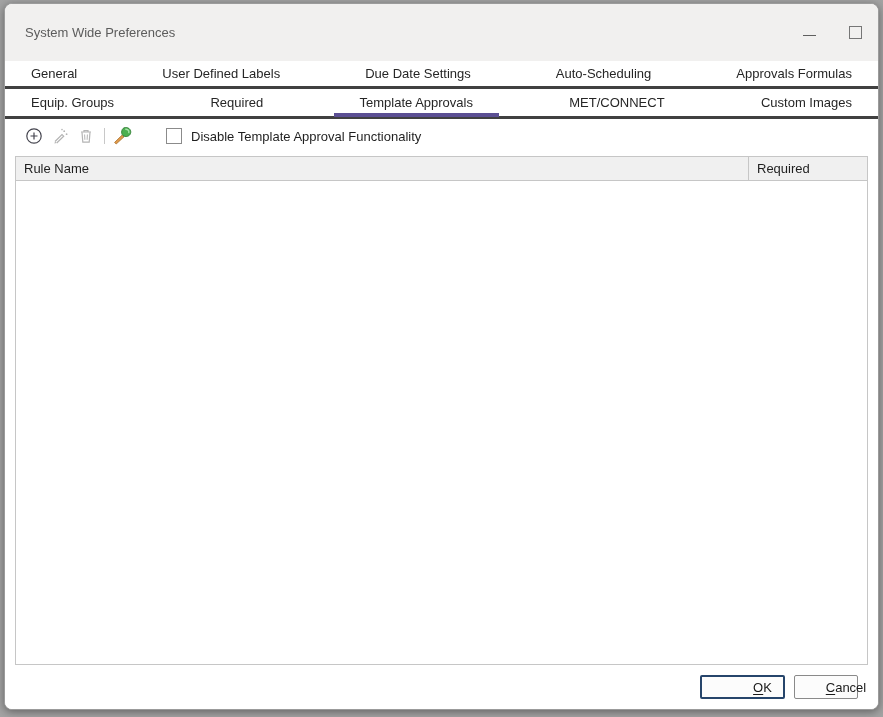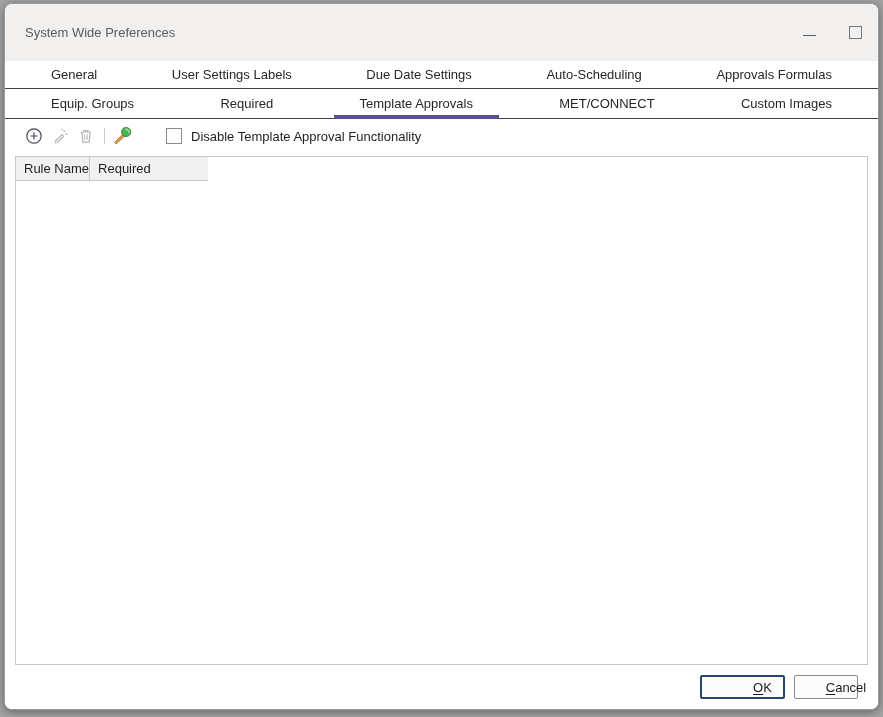--- a/index.html
+++ b/index.html
@@ -40,23 +40,23 @@
     width: 46px; height: 100%;
     display: flex; align-items: center; justify-content: center;
     cursor: pointer;
   }
   .minimize-glyph { width: 13px; height: 0; border-top: 1px solid #5f5f5f; margin-top: 6px; }
   .maximize-glyph { width: 13px; height: 13px; border: 1px solid #767676; background: transparent; }
   .tabrow {
     display: flex;
     justify-content: space-between;
     align-items: stretch;
-    border-bottom: 1px solid #404040;
-    flex: 0 0 auto;
-    padding: 0 20px;
+    border-bottom: 3px solid #404040;
+    flex: 0 0 auto;
+    padding: 0 0;
     background: #ffffff;
   }
   .tabrow1 { height: 28px; }
   .tabrow2 { height: 30px; }
   .tab {
     position: relative;
     display: flex;
     align-items: center;
     justify-content: center;
     padding: 0 26px;
@@ -94,20 +94,21 @@
     border: 1px solid #8b8b8b;
     background: #ffffff;
     flex: 0 0 auto;
   }
   .chk-label { font-size: 13px; color: #1f1f1f; margin-left: 9px; }
   .table-wrap {
     flex: 1 1 auto;
     margin: 3px 10px 0 10px;
     border: 1px solid #c6c6c6;
     display: flex;
+    flex-direction: column;
     background: #ffffff;
   }
   .table-header {
     height: 24px;
     flex: 0 0 auto;
     display: flex;
     background: #f0f0f0;
     border-bottom: 1px solid #c6c6c6;
     font-size: 13px;
     color: #1f1f1f;
@@ -160,21 +161,21 @@
         <span class="minimize-glyph"></span>
       </div>
       <div class="win-btn">
         <span class="maximize-glyph"></span>
       </div>
     </div>
   </div>
 
   <div class="tabrow tabrow1">
     <div class="tab">General</div>
-    <div class="tab">User Settings Labels</div>
+    <div class="tab">User Defined Labels</div>
     <div class="tab">Due Date Settings</div>
     <div class="tab">Auto-Scheduling</div>
     <div class="tab">Approvals Formulas</div>
   </div>
 
   <div class="tabrow tabrow2">
     <div class="tab">Equip. Groups</div>
     <div class="tab">Required</div>
     <div class="tab active">Template Approvals</div>
     <div class="tab">MET/CONNECT</div>

